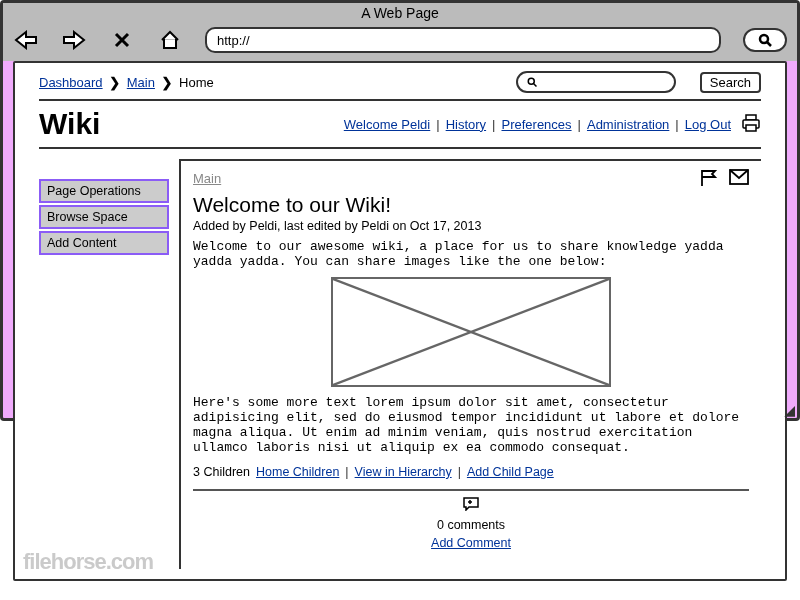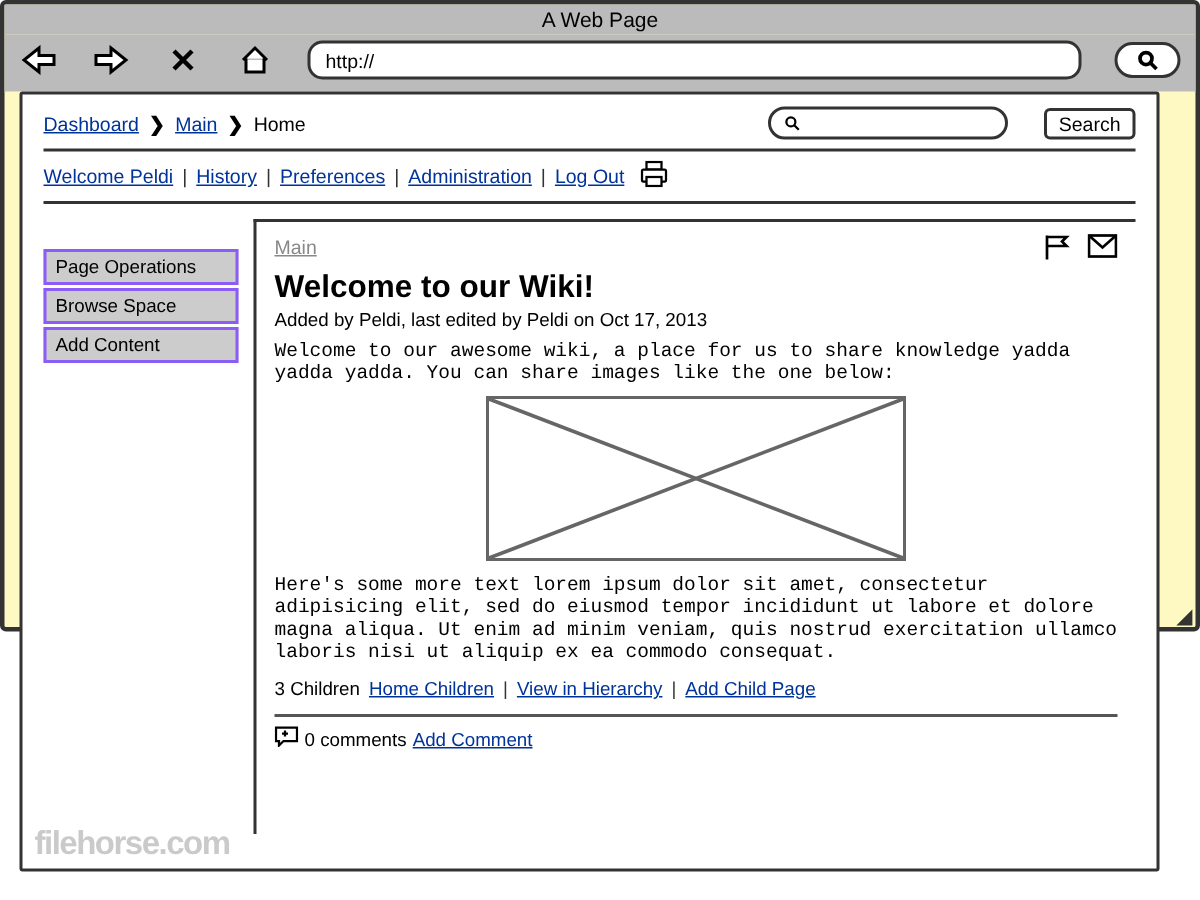--- a/index.html
+++ b/index.html
@@ -10,21 +10,21 @@
     background: #fff;
     width: 800px;
     height: 600px;
     overflow: hidden;
   }
   .browser-frame {
     width: 800px;
     height: 421px;
     border: 3px solid #333;
     border-radius: 4px;
-    background: #fef9c3;
+    background: #f0abfc;
     position: relative;
   }
   .titlebar {
     text-align: center;
     font-size: 14px;
     padding: 2px 0;
     background: #bbb;
   }
   .toolbar {
     display: flex;
@@ -59,25 +59,25 @@
     background: #fff;
     border: 2.5px solid #333;
     border-radius: 12px;
     display: flex;
     align-items: center;
     justify-content: center;
     cursor: pointer;
   }
   .page {
     background: #fff;
-    margin: 0 24px 10px 10px;
+    margin: 0 10px 10px 10px;
     border: 2px solid #333;
     border-radius: 2px;
     height: 520px;
-    padding: 8px 14px;
+    padding: 8px 24px;
     position: relative;
     overflow: hidden;
   }
   .breadcrumb-row {
     display: flex;
     align-items: center;
     justify-content: space-between;
     font-size: 13px;
   }
   .breadcrumb a {
@@ -173,21 +173,21 @@
   }
   .panel-icons {
     position: absolute;
     top: 8px;
     right: 12px;
     display: flex;
     gap: 10px;
   }
   .page-heading {
     font-size: 21px;
-    font-weight: bold;
+    font-weight: normal;
     margin: 6px 0 2px 0;
   }
   .byline {
     font-size: 12.5px;
     margin-bottom: 6px;
   }
   .body-text {
     font-size: 13px;
     margin: 4px 0;
     font-family: Liberation Mono, monospace;
@@ -210,20 +210,21 @@
     align-items: center;
     gap: 6px;
   }
   .child-row a { color:#003399; text-decoration: underline; }
   .content-panel hr { margin: 10px 0 6px 0; border-top: 2px solid #555;}
   .comments-row {
     font-size: 12.5px;
     display: flex;
     align-items: center;
     gap: 4px;
+    flex-direction: column;
   }
   .comments-row a { color:#003399; text-decoration: underline; }
   .watermark {
     position: absolute;
     left: 8px;
     bottom: 4px;
     font-size: 22px;
     color: rgba(180,180,180,0.7);
     font-weight: bold;
     letter-spacing: -1px;
@@ -293,20 +294,21 @@
               <line x1="10" y1="10" x2="14" y2="14" stroke="#000" stroke-width="2"></line>
             </svg>
         </div>
         <button class="search-btn">Search</button>
       </div>
     </div>
 
     <hr>
 
     <div class="header-row">
+      <div class="wiki-title">Wiki</div>
       <div class="top-links">
         <a href="#">Welcome Peldi</a>
         <span class="vsep">|</span>
         <a href="#">History</a>
         <span class="vsep">|</span>
         <a href="#">Preferences</a>
         <span class="vsep">|</span>
         <a href="#">Administration</a>
         <span class="vsep">|</span>
         <a href="#">Log Out</a>

